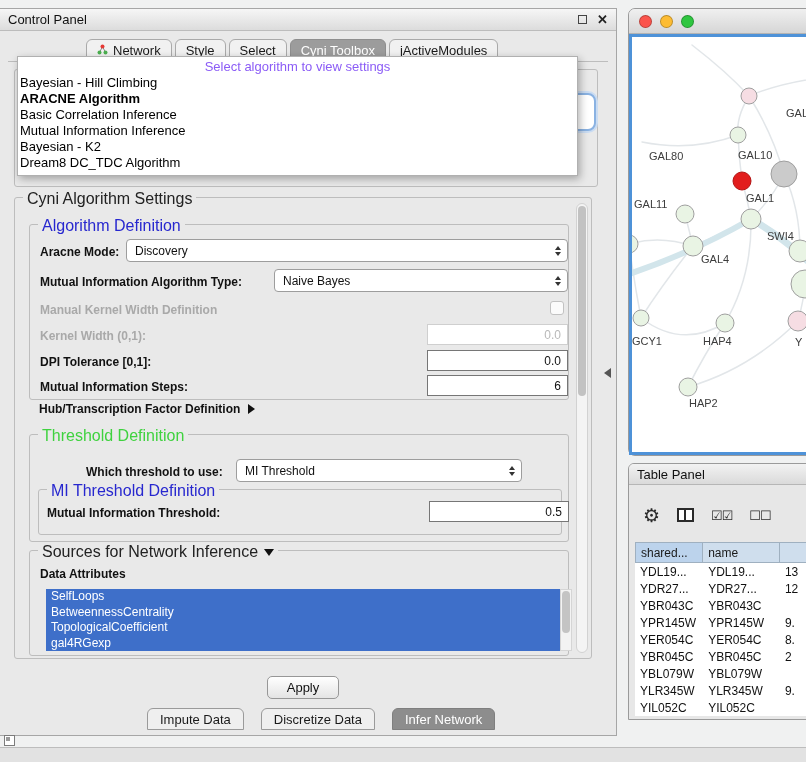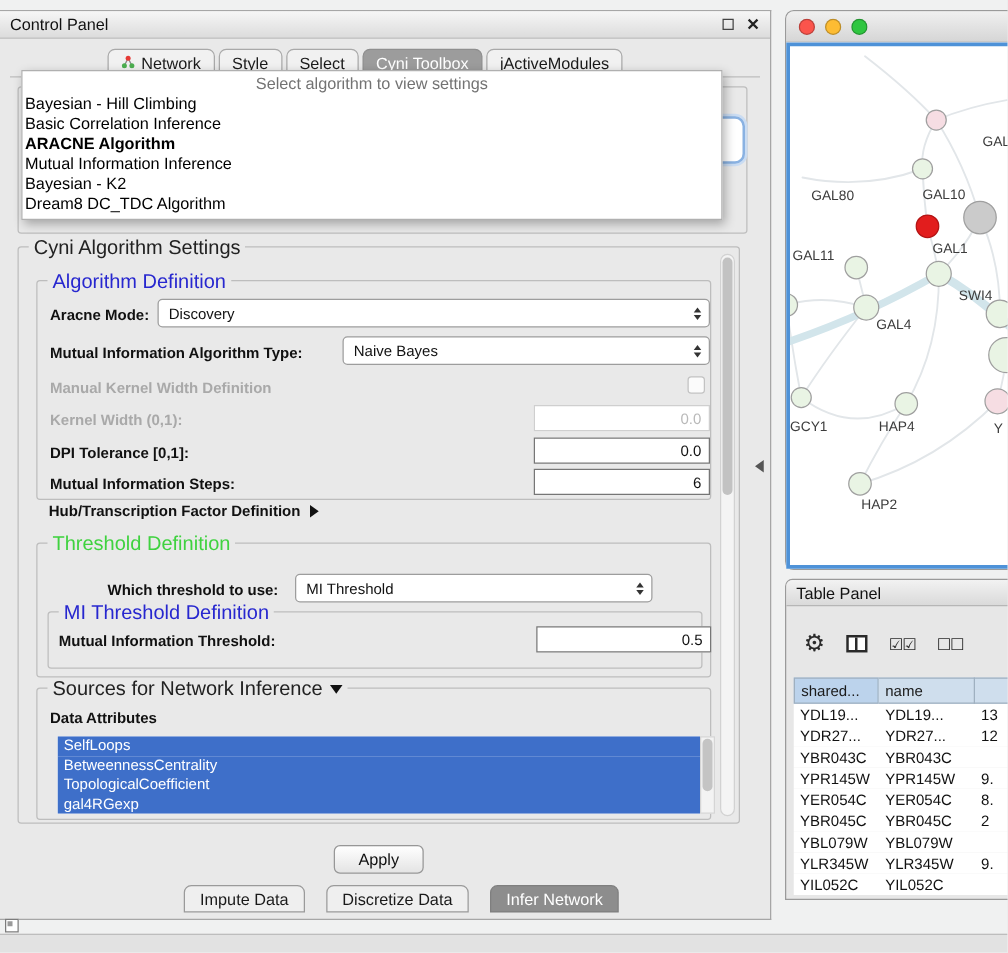--- a/index.html
+++ b/index.html
@@ -25,21 +25,21 @@
 
   
   .ghost-box { position:absolute; left:14px; top:60px; width:584px; height:118px;
     border:1px solid #bdbdbd; border-radius:3px; z-index:1; }
   .ghost-combo { position:absolute; left:552px; top:84px; width:44px; height:38px;
     background:#fff; border:2px solid #8ab2e2; box-shadow:0 0 0 2px #cadcf2; border-radius:8px; z-index:2; }
 
   
   .algo-popup { position:absolute; left:17px; top:47px; width:561px; background:#ffffff;
     border:1px solid #b0b0b0; box-shadow:2px 3px 8px rgba(0,0,0,.3); z-index:50; padding:2px 0 4px 0; }
-  .algo-popup .ph { text-align:center; color:#737373; font-size:13px; height:16px; line-height:16px; }
+  .algo-popup .ph { text-align:center; color:#8b5cf6; font-size:13px; height:16px; line-height:16px; }
   .algo-popup .item { font-size:13px; height:16px; line-height:16px; padding-left:2px; color:#000; }
   .algo-popup .item.bold { font-weight:bold; }
 
   
   .gbox { position:absolute; border:1px solid #bdbdbd; border-radius:3px; }
   .box-title { position:absolute; top:-8px; left:8px; background:#e9e9e9; padding:0 4px;
     font-size:16px; color:#222; white-space:nowrap; }
   .box-title.blue { color:#2727cf; }
   .box-title.green { color:#3fd23f; }
 
@@ -159,22 +159,22 @@
       </div>
     <div class="tab-underline"></div>
 
     <div class="ghost-box"></div>
     <div class="ghost-combo"></div>
 
     <div class="algo-popup">
       <div class="ph">Select algorithm to view settings</div>
       <div id="popup-items">
           <div class="item">Bayesian - Hill Climbing</div>
+          <div class="item bold">ARACNE Algorithm</div>
           <div class="item">Basic Correlation Inference</div>
-          <div class="item bold">ARACNE Algorithm</div>
           <div class="item">Mutual Information Inference</div>
           <div class="item">Bayesian - K2</div>
           <div class="item">Dream8 DC_TDC Algorithm</div>
         </div>
     </div>
 
     <div class="gbox" id="settings-box">
       <span class="box-title">Cyni Algorithm Settings</span>
       <div class="v-scroll">
           <div class="v-thumb"></div>

